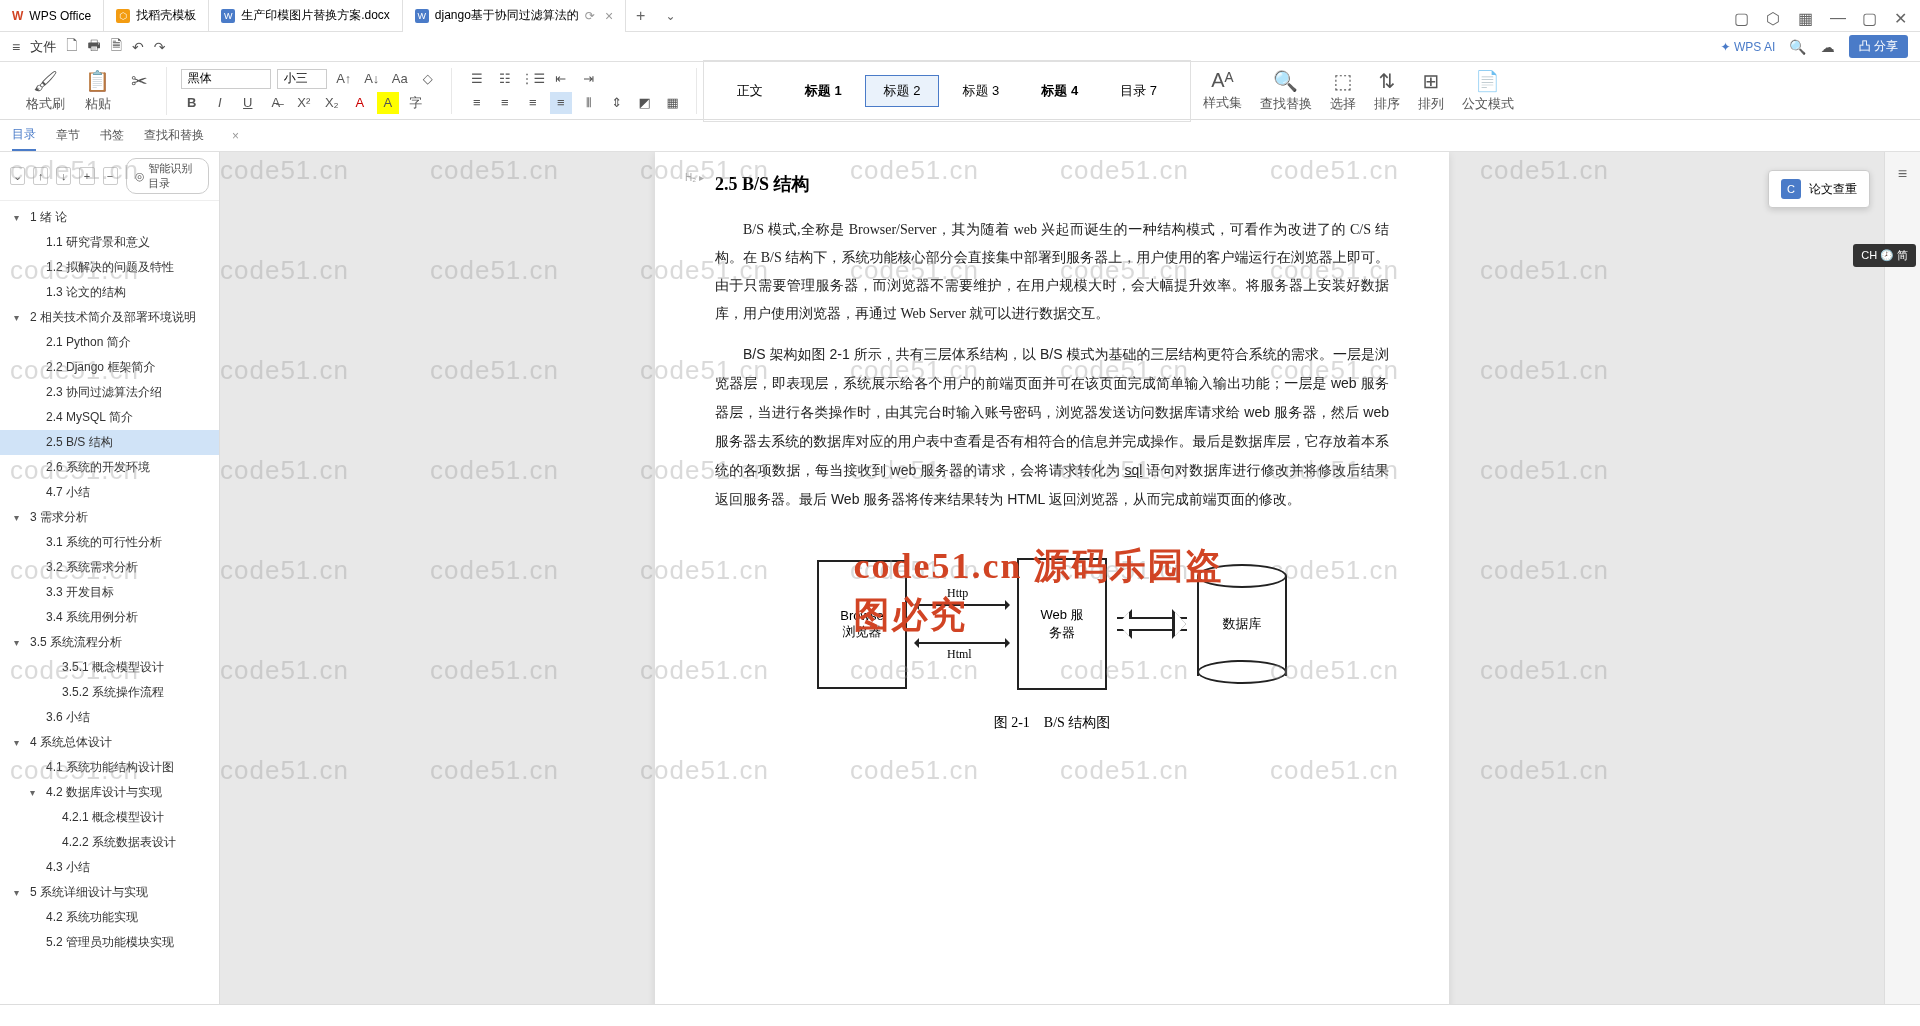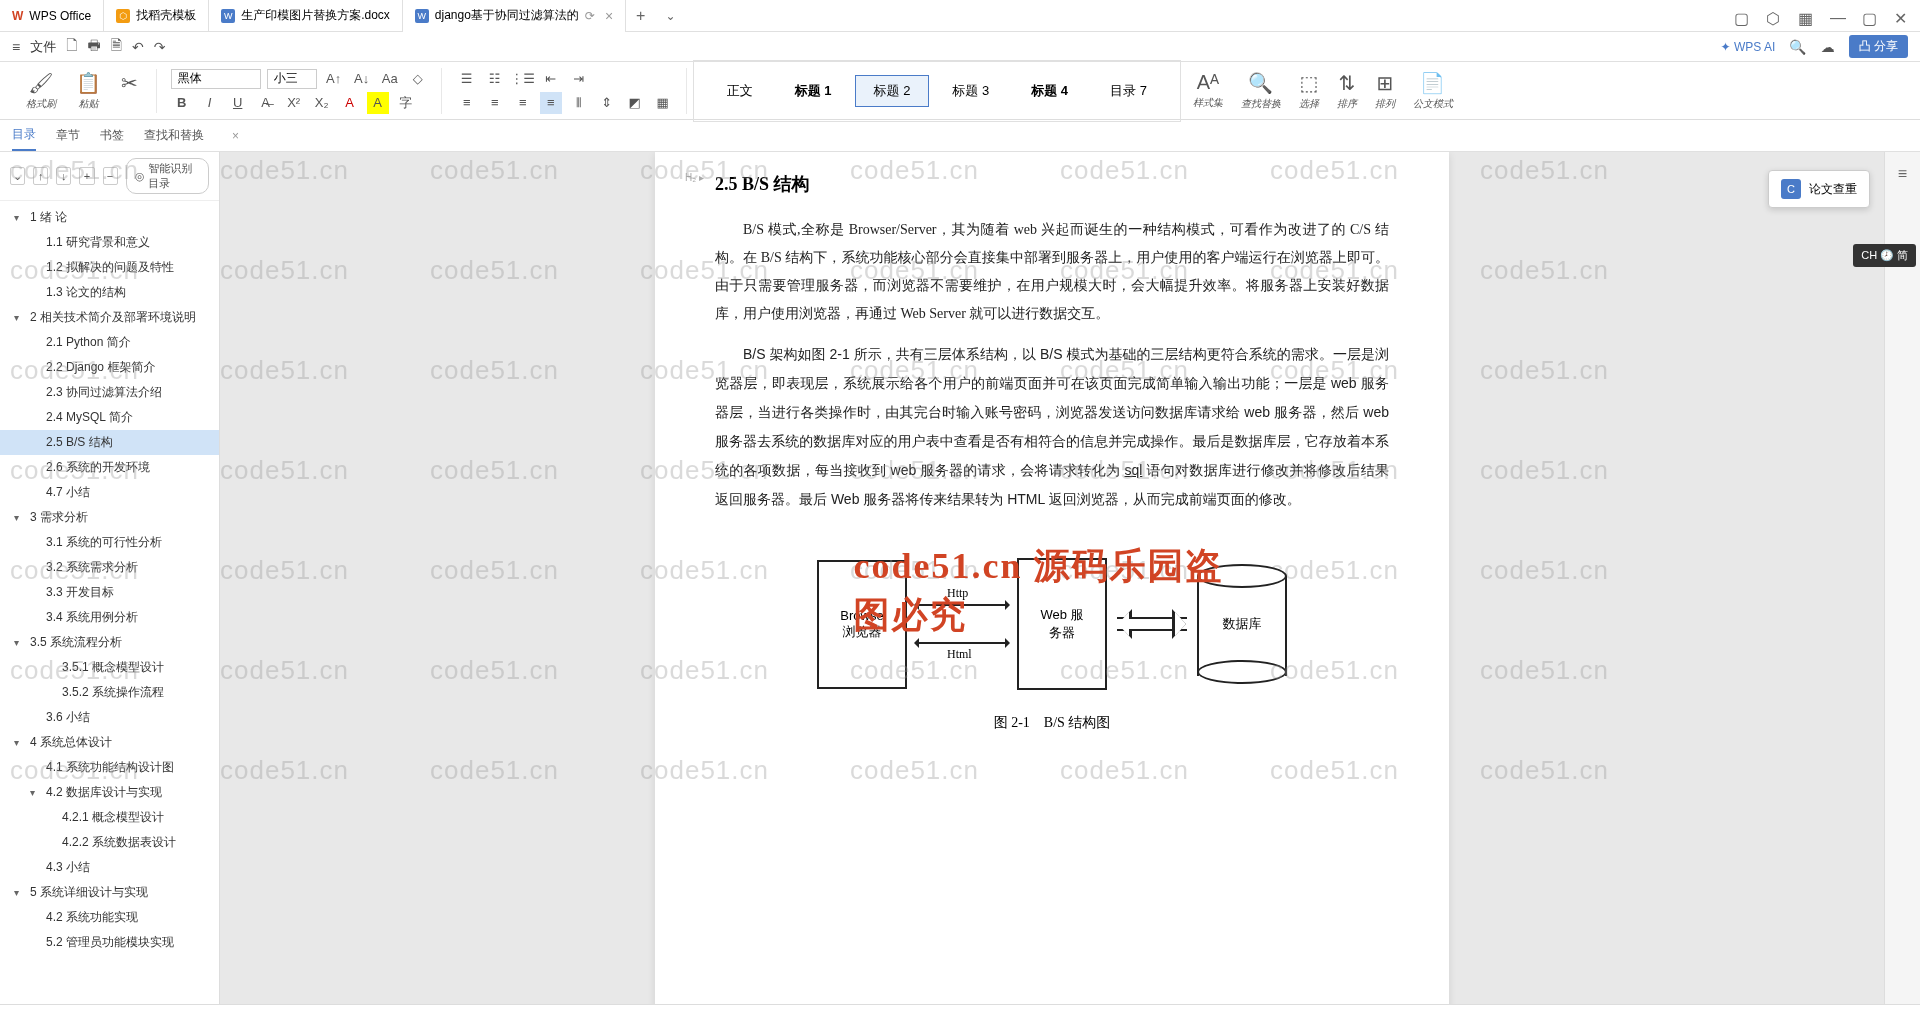--- a/index.html
+++ b/index.html
@@ -29,21 +29,21 @@
 .menu-right { margin-left: auto; display: flex; align-items: center; gap: 14px; }
 .wps-ai { font-size: 12px; color: #4a7bc8; font-weight: 500; }
 .share-btn { background: #4a7bc8; color: #fff; padding: 3px 10px; border-radius: 3px; font-size: 12px; cursor: pointer; }
 
 
 .ribbon { height: 58px; background: #fff; display: flex; align-items: center; padding: 0 12px; gap: 6px; border-bottom: 1px solid #ddd; }
 .ribbon-group { display: flex; flex-direction: column; align-items: center; padding: 0 8px; gap: 2px; }
 .ribbon-group.vert { border-right: 1px solid #e8e8e8; padding-right: 12px; }
 .ribbon-btn-lg { display: flex; flex-direction: column; align-items: center; gap: 2px; cursor: pointer; padding: 2px 6px; }
 .ribbon-btn-lg .ico { font-size: 20px; color: #555; }
-.ribbon-btn-lg .lbl { font-size: 10px; color: #555; font-style: italic; }
+.ribbon-btn-lg .lbl { font-size: 13px; color: #555; }
 .ribbon-row { display: flex; align-items: center; gap: 6px; }
 .font-select { border: 1px solid #ccc; padding: 2px 6px; font-size: 12px; width: 90px; background: #fff; }
 .size-select { border: 1px solid #ccc; padding: 2px 6px; font-size: 12px; width: 50px; background: #fff; }
 .fmt-btn { width: 22px; height: 22px; display: inline-flex; align-items: center; justify-content: center; cursor: pointer; color: #555; font-size: 13px; }
 .style-gallery { display: flex; gap: 4px; border: 1px solid #e0e0e0; padding: 14px; }
 .style-item { padding: 6px 18px; font-size: 13px; cursor: pointer; border: 1px solid transparent; }
 .style-item.sel { border: 1px solid #4a7bc8; background: #eaf2fb; }
 .style-item.bold { font-weight: bold; }
 
 

